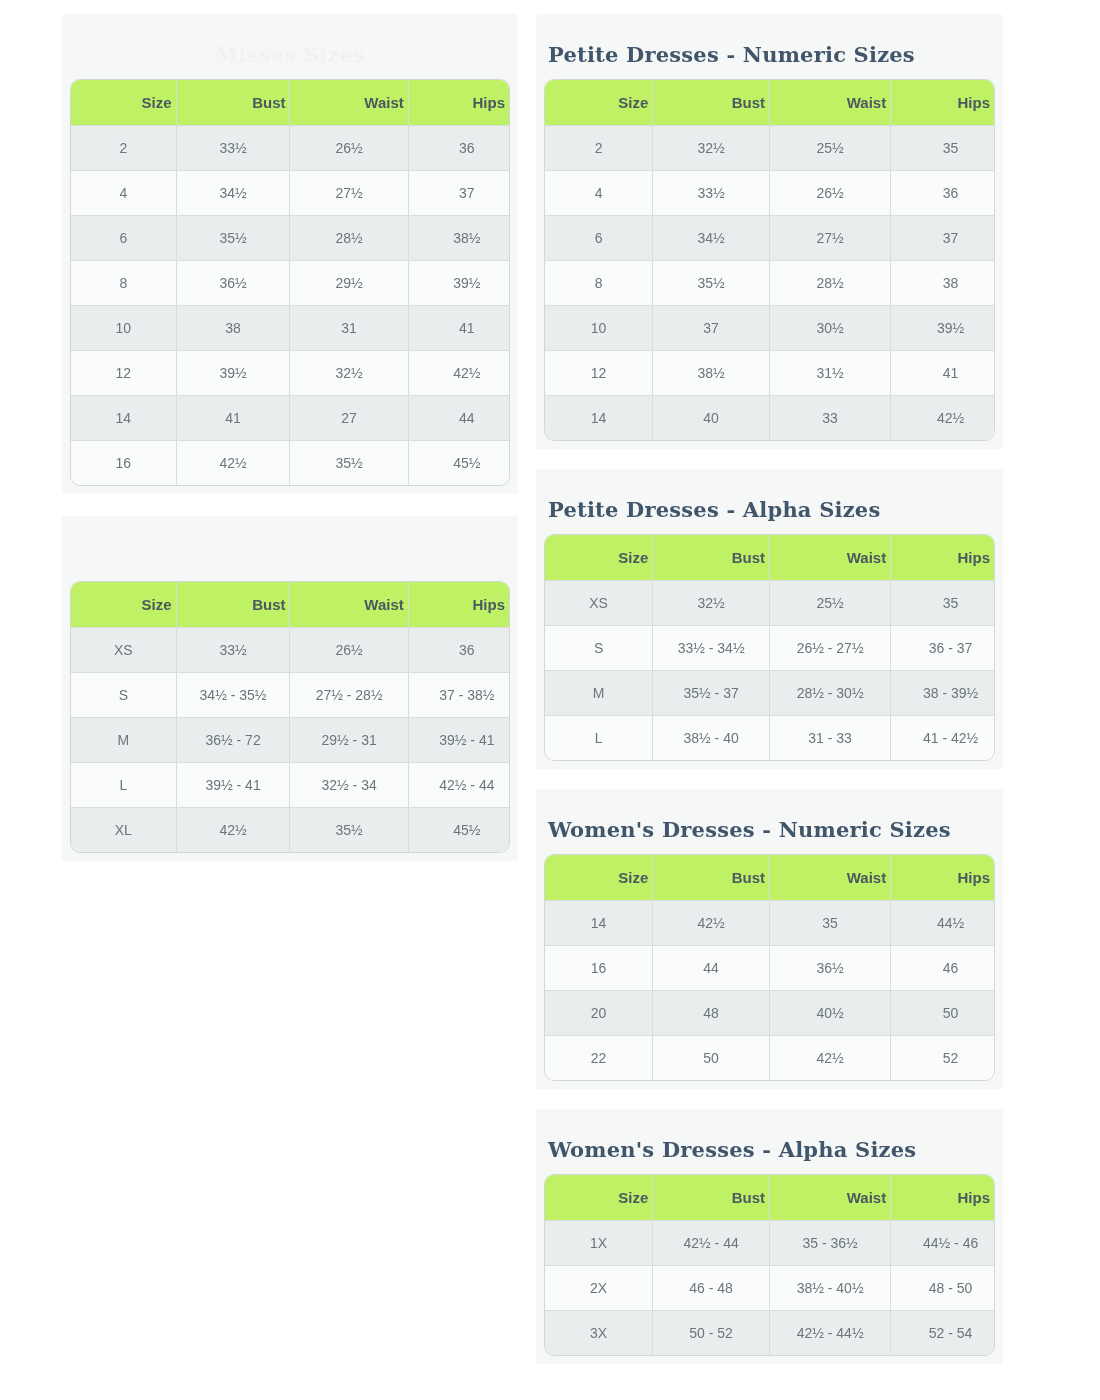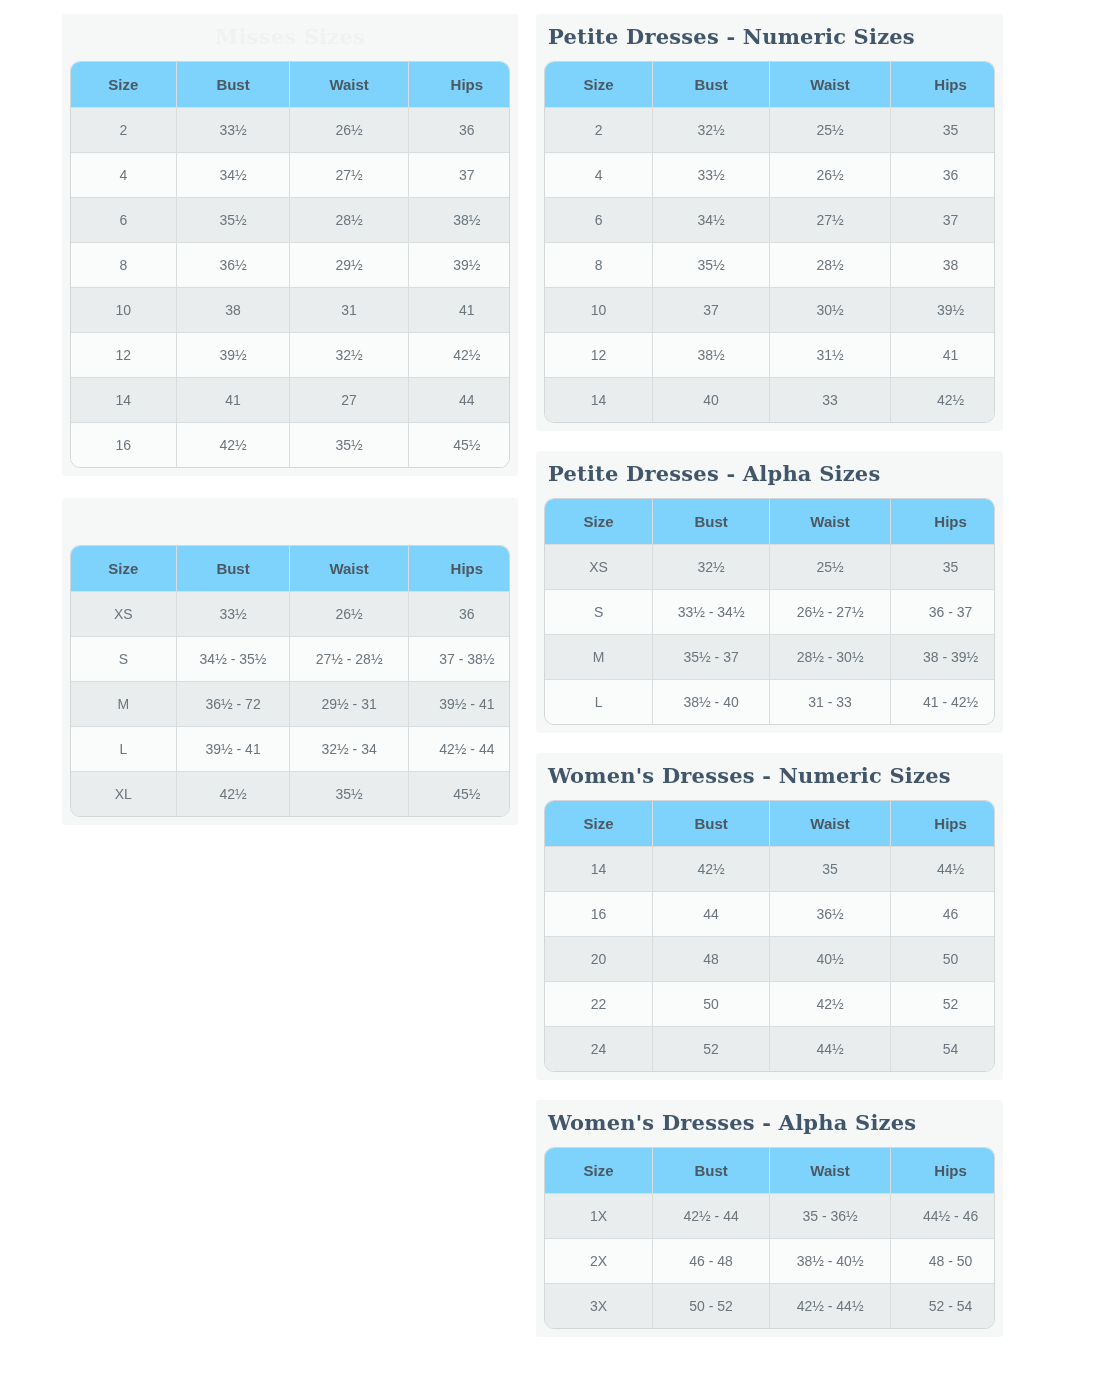--- a/index.html
+++ b/index.html
@@ -30,21 +30,21 @@
     background: #f6f8f8;
     border-radius: 3px;
     padding: 4px 8px 8px 8px;
   }
   .panel-title {
     font-family: "DejaVu Serif", "Liberation Serif", serif;
     font-weight: bold;
     font-size: 21px;
     line-height: 26px;
     color: #41566a;
-    margin: 6px 0 11px 4px;
+    margin: 24px 0 11px 4px;
     letter-spacing: 0.2px;
   }
   .panel-title.faint {
     color: #eff2f1;          
     text-align: center;
     margin-left: 0;
   }
   .panel-title.spacer {
     visibility: hidden;      
   }
@@ -62,24 +62,25 @@
   }
   th, td {
     height: 45px;
     text-align: center;
     vertical-align: middle;
     border: 1px solid #dadddd;
     padding: 0 4px;
     box-sizing: border-box;
   }
   th {
-    background: #7dd3fc;
+    background: #bef264;
     font-size: 15px;
     font-weight: bold;
     color: #4c5862;
+    text-align: right;
   }
   td {
     font-size: 14px;
     color: #6a757d;
   }
   tbody tr:nth-child(odd)  td { background: #e9eded; }
   tbody tr:nth-child(even) td { background: #fafbfb; }
 
   th:first-child, td:first-child { border-left: none; }
   th:last-child,  td:last-child  { border-right: none; padding-left: 20px; }
@@ -378,26 +379,20 @@
                 <td>48</td>
                 <td>40½</td>
                 <td>50</td>
               </tr>
               <tr>
                 <td>22</td>
                 <td>50</td>
                 <td>42½</td>
                 <td>52</td>
               </tr>
-              <tr>
-                <td>24</td>
-                <td>52</td>
-                <td>44½</td>
-                <td>54</td>
-              </tr>
             </tbody>
           </table>
       </div>
     </section>
 
     <section class="panel">
       <h2 class="panel-title">Women's Dresses - Alpha Sizes</h2>
       <div class="table-wrap">
         <table>
           <colgroup>

